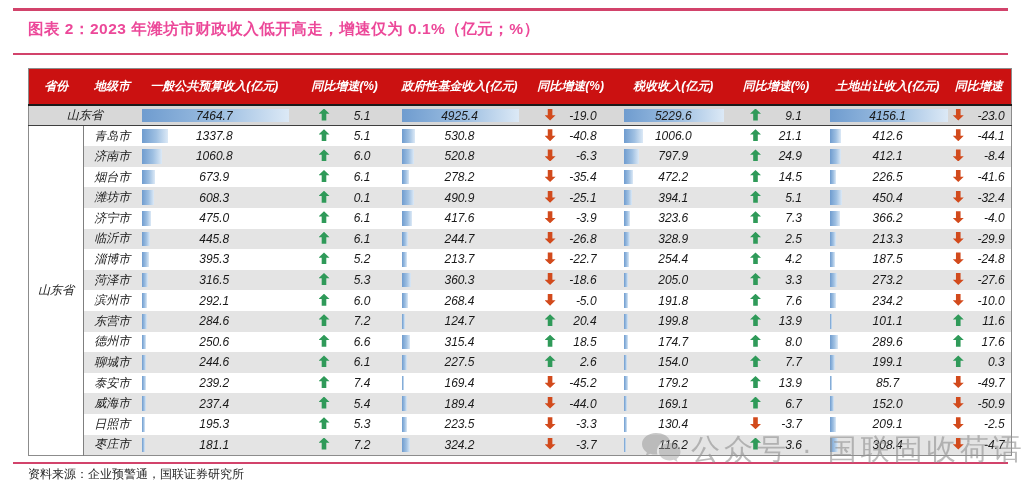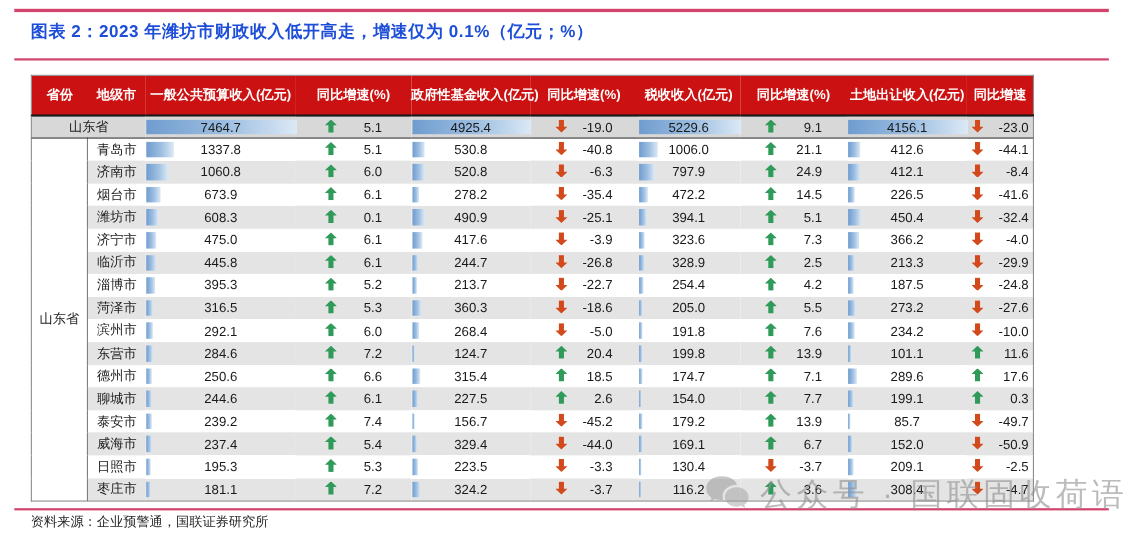--- a/index.html
+++ b/index.html
@@ -7,26 +7,27 @@
     width:1021px;height:486px;position:relative;background:#ffffff;
     font-family:"Liberation Sans","DejaVu Sans",sans-serif;overflow:hidden;
     -webkit-font-smoothing:antialiased;
   }
   .hline{position:absolute;left:13px;right:13px;background:#d2436b;}
   #line-top{top:8px;height:3px;}
   #line-under-title{top:53px;height:2px;}
   #line-bottom{top:462px;height:2px;}
   #chart-title{
     position:absolute;left:28px;top:19px;font-size:15.5px;font-weight:bold;
-    color:#1d4ed8;letter-spacing:0.5px;white-space:nowrap;
+    color:#ec4899;letter-spacing:0.5px;white-space:nowrap;
   }
   #fiscal-table{
-    position:absolute;left:28px;top:68px;width:912px;
+    position:absolute;left:28px;top:68px;width:984px;
     border-collapse:collapse;table-layout:fixed;font-size:12px;color:#1a1a1a;
     border:1px solid #8c8c8c;
+    font-style:italic;
   }
   #fiscal-table thead th{
     background:#cb1111;color:#ffffff;font-weight:bold;font-size:12px;
     height:35px;padding:0;text-align:center;white-space:nowrap;overflow:visible;
     border-bottom:2px solid #1a1a1a;
   }
   #fiscal-table tbody tr{height:20.6px;}
   #fiscal-table tbody td{
     padding:0;text-align:center;vertical-align:middle;white-space:nowrap;overflow:visible;
   }
@@ -281,21 +282,21 @@
         <td class="gro-cell"><span class="arr up"></span><span class="num">5.3</span></td>
         <td class="rev-cell">
           <span class="bar" style="width: 7.31514%;"></span>
           <span class="rv">360.3</span>
         </td>
         <td class="gro-cell"><span class="arr down"></span><span class="num">-18.6</span></td>
         <td class="rev-cell">
           <span class="bar" style="width: 3.91999%;"></span>
           <span class="rv">205.0</span>
         </td>
-        <td class="gro-cell"><span class="arr up"></span><span class="num">5.5</span></td>
+        <td class="gro-cell"><span class="arr up"></span><span class="num">3.3</span></td>
         <td class="rev-cell">
           <span class="bar" style="width: 6.57347%;"></span>
           <span class="rv">273.2</span>
         </td>
         <td class="gro-cell"><span class="arr down"></span><span class="num">-27.6</span></td>
       </tr>
       <tr>
         <td>滨州市</td>
         <td class="rev-cell">
           <span class="bar" style="width: 3.91308%;"></span>
@@ -350,21 +351,21 @@
         <td class="gro-cell"><span class="arr up"></span><span class="num">6.6</span></td>
         <td class="rev-cell">
           <span class="bar" style="width: 6.40354%;"></span>
           <span class="rv">315.4</span>
         </td>
         <td class="gro-cell"><span class="arr up"></span><span class="num">18.5</span></td>
         <td class="rev-cell">
           <span class="bar" style="width: 3.3406%;"></span>
           <span class="rv">174.7</span>
         </td>
-        <td class="gro-cell"><span class="arr up"></span><span class="num">7.1</span></td>
+        <td class="gro-cell"><span class="arr up"></span><span class="num">8.0</span></td>
         <td class="rev-cell">
           <span class="bar" style="width: 6.96807%;"></span>
           <span class="rv">289.6</span>
         </td>
         <td class="gro-cell"><span class="arr up"></span><span class="num">17.6</span></td>
       </tr>
       <tr class="alt-row">
         <td>聊城市</td>
         <td class="rev-cell">
           <span class="bar" style="width: 3.27676%;"></span>
@@ -389,21 +390,21 @@
       </tr>
       <tr>
         <td>泰安市</td>
         <td class="rev-cell">
           <span class="bar" style="width: 3.20442%;"></span>
           <span class="rv">239.2</span>
         </td>
         <td class="gro-cell"><span class="arr up"></span><span class="num">7.4</span></td>
         <td class="rev-cell">
           <span class="bar" style="width: 2.06278%;"></span>
-          <span class="rv">156.7</span>
+          <span class="rv">169.4</span>
         </td>
         <td class="gro-cell"><span class="arr down"></span><span class="num">-45.2</span></td>
         <td class="rev-cell">
           <span class="bar" style="width: 3.42665%;"></span>
           <span class="rv">179.2</span>
         </td>
         <td class="gro-cell"><span class="arr up"></span><span class="num">13.9</span></td>
         <td class="rev-cell">
           <span class="bar" style="width: 2.06203%;"></span>
           <span class="rv">85.7</span>
@@ -412,21 +413,21 @@
       </tr>
       <tr class="alt-row">
         <td>威海市</td>
         <td class="rev-cell">
           <span class="bar" style="width: 3.1803%;"></span>
           <span class="rv">237.4</span>
         </td>
         <td class="gro-cell"><span class="arr up"></span><span class="num">5.4</span></td>
         <td class="rev-cell">
           <span class="bar" style="width: 3.84537%;"></span>
-          <span class="rv">329.4</span>
+          <span class="rv">189.4</span>
         </td>
         <td class="gro-cell"><span class="arr down"></span><span class="num">-44.0</span></td>
         <td class="rev-cell">
           <span class="bar" style="width: 3.23352%;"></span>
           <span class="rv">169.1</span>
         </td>
         <td class="gro-cell"><span class="arr up"></span><span class="num">6.7</span></td>
         <td class="rev-cell">
           <span class="bar" style="width: 3.65727%;"></span>
           <span class="rv">152.0</span>

